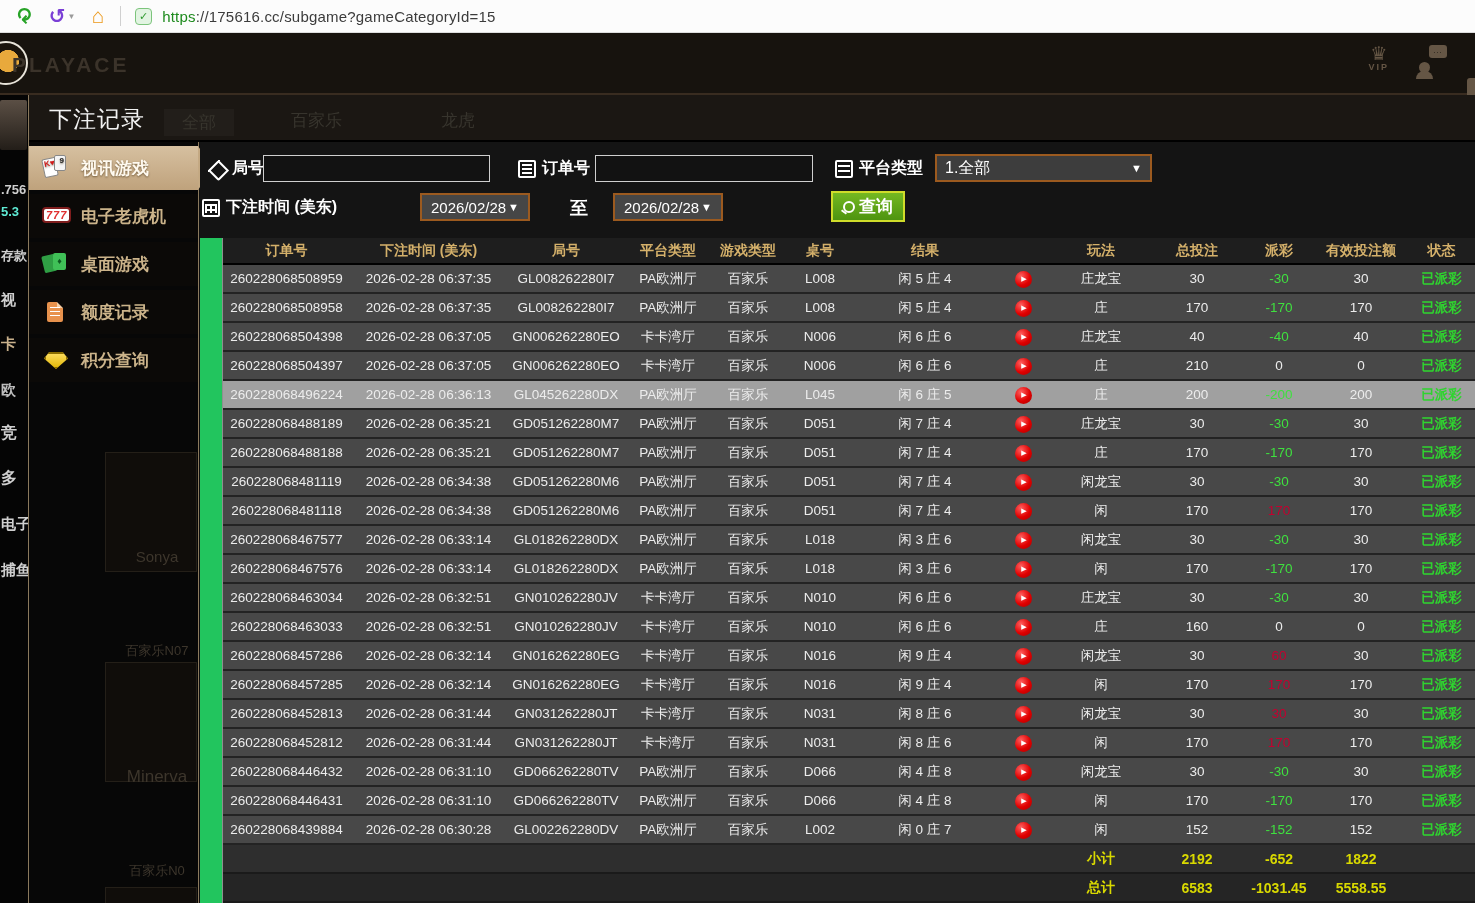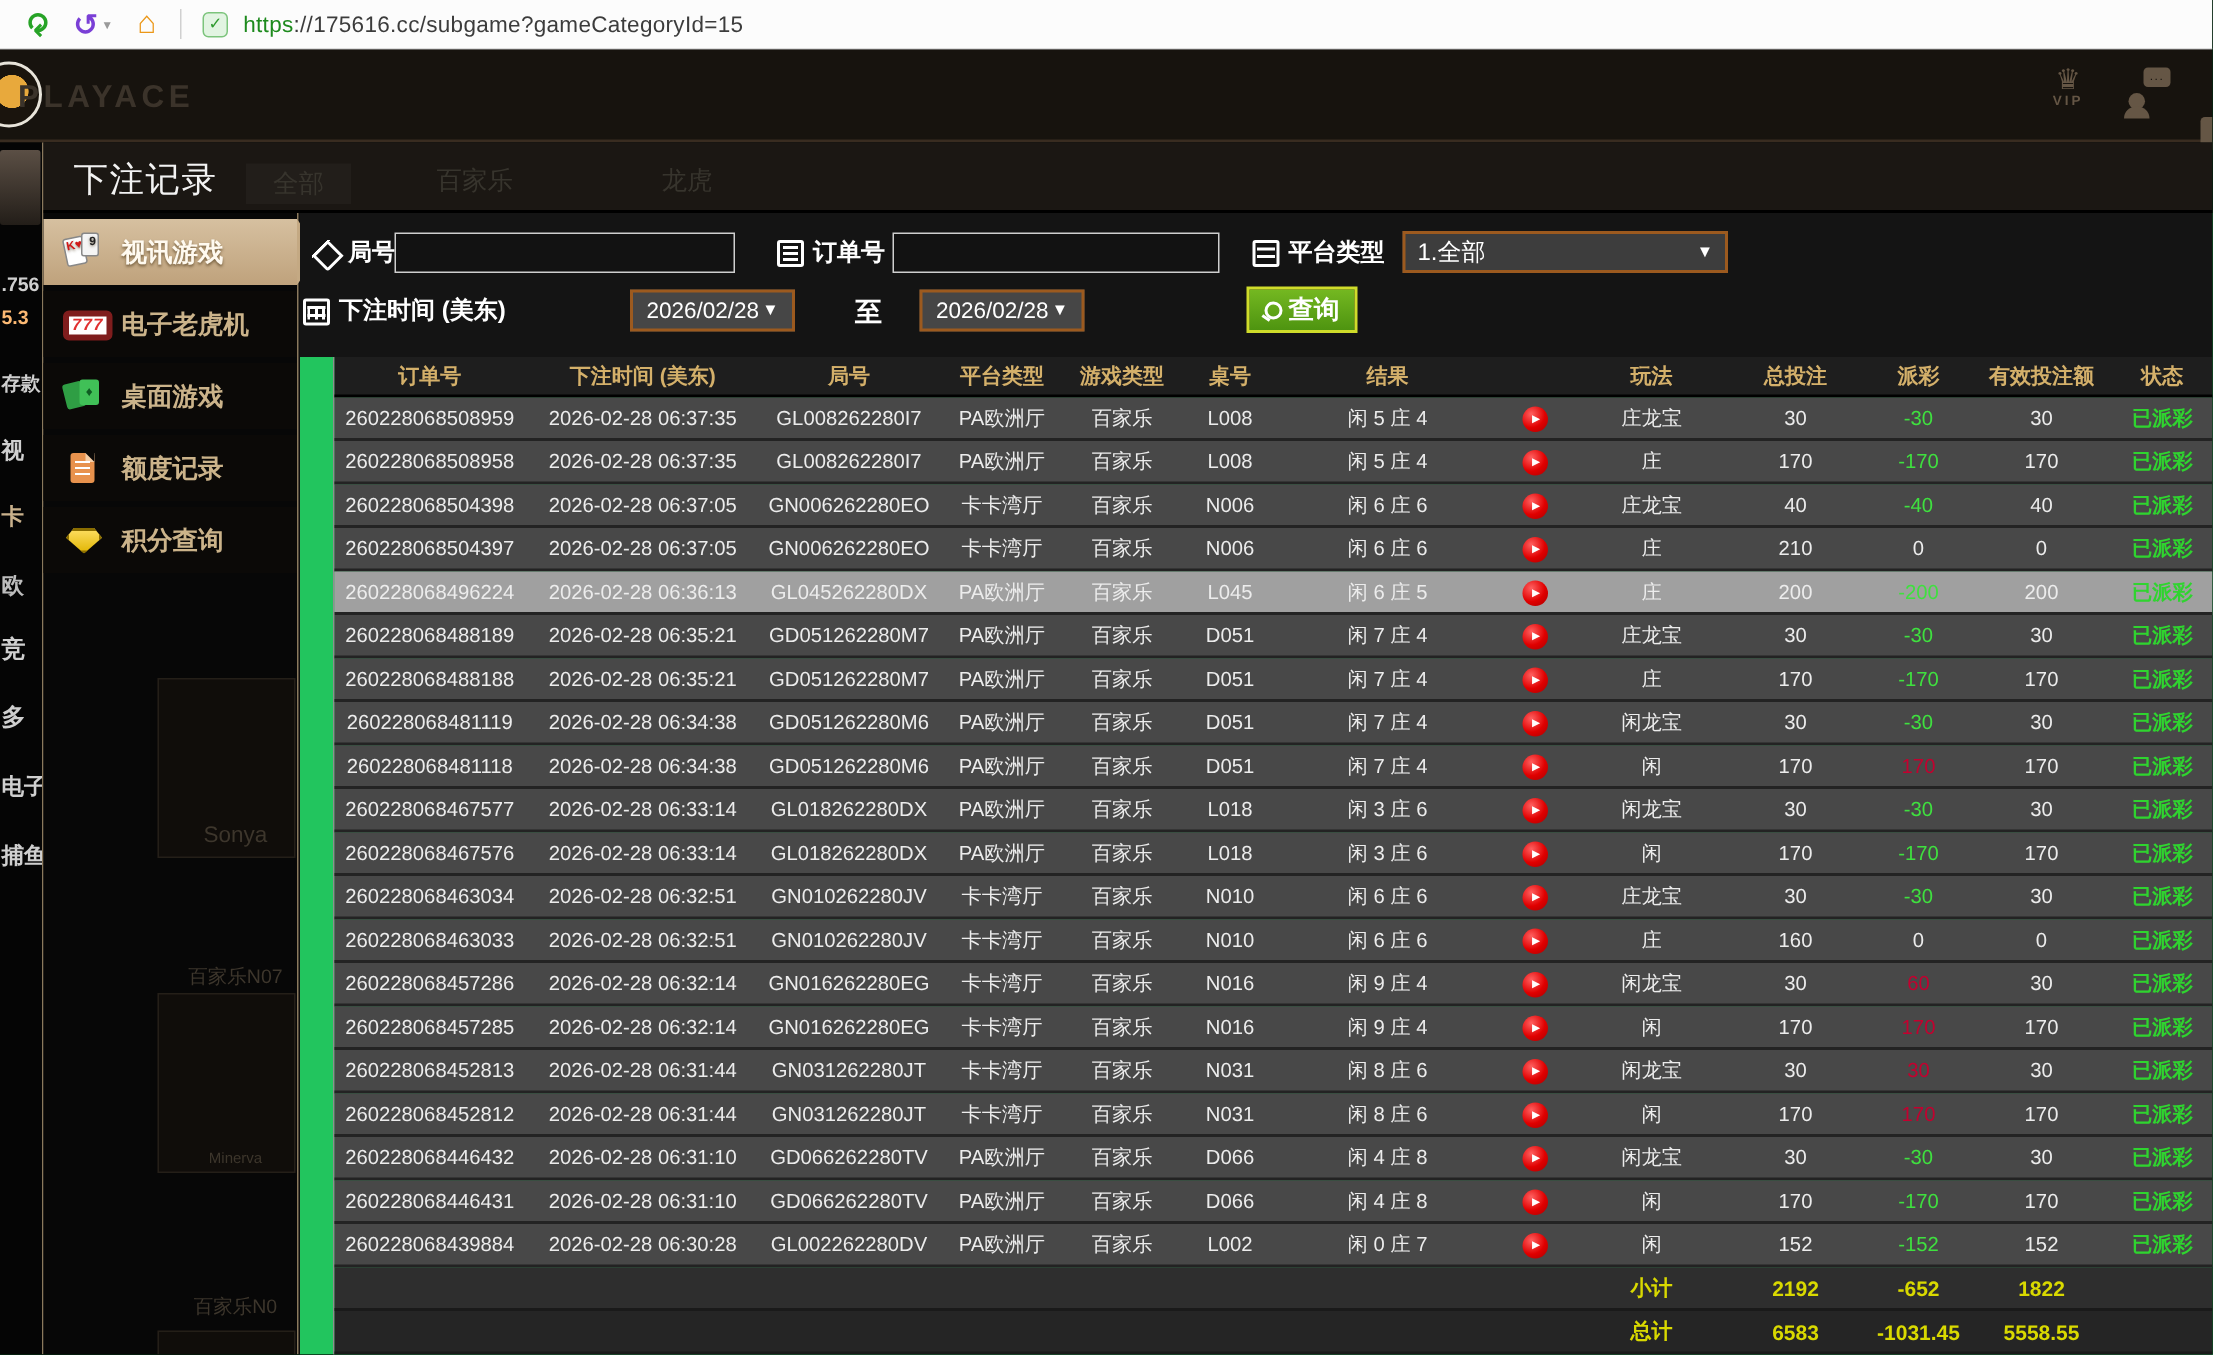--- a/index.html
+++ b/index.html
@@ -30,21 +30,21 @@
   .svc-head { position:absolute; left:2px; bottom:2px; width:11px; height:11px; border-radius:50%; background:#655645; }
   .svc-body { position:absolute; left:-1px; bottom:-4px; width:17px; height:8px; border-radius:8px 8px 0 0; background:#655645; }
   .svc-bubble { position:absolute; right:0; top:0; width:18px; height:13px; border-radius:3px; background:#655645; color:#17130e; font-size:8px; line-height:11px; text-align:center; letter-spacing:1px; }
   .edge-icon { position:absolute; right:-8px; top:45px; width:16px; height:22px; background:#655645; border-radius:3px; }
 
   
   .left-strip { position:absolute; left:0; top:95px; width:28px; height:808px; background:#050505; overflow:hidden;padding-left:28px; }
   .avatar-ghost { position:absolute; left:0; top:5px; width:27px; height:50px; background:linear-gradient(#6a5c50,#28221c); opacity:.85; border-radius:2px; }
   .left-frag { position:absolute; left:1px; font-size:13px; font-weight:bold; color:#cfcfcf; white-space:nowrap; }
   .left-frag:nth-child(2){ top:87px; }
-  .left-frag:nth-child(3){ top:109px; color:#fdba74; }
+  .left-frag:nth-child(3){ top:109px; color:#5eead4; }
   .left-frag:nth-child(4){ top:152px; }
   .left-frag:nth-child(5){ top:196px; font-size:15px; }
   .left-frag:nth-child(6){ top:240px; color:#c9b18c; font-size:15px; }
   .left-frag:nth-child(7){ top:286px; color:#bdbdbd; font-size:15px; }
   .left-frag:nth-child(8){ top:328px; font-size:16px; }
   .left-frag:nth-child(9){ top:373px; font-size:16px; }
   .left-frag:nth-child(10){ top:420px; font-size:15px; }
   .left-frag:nth-child(11){ top:466px; font-size:15px; }
 
   
@@ -57,31 +57,31 @@
   .ghost-tab:nth-child(3){ left:412px; }
 
   
   .sidebar { position:absolute; left:0; top:47px; width:170px; height:761px; background:#070707; border-right:1px solid #8a795d; }
   .menu-item { position:relative; width:169px; height:44px; margin-top:4px; background:#0b0907; display:flex; align-items:center; padding-left:12px; cursor:pointer; color:#cbb38a; font-size:17px; font-weight:bold; }
   .menu-item.active { background:linear-gradient(#d6c0a0,#bfa27c); color:#fffaf0; text-shadow:0 1px 2px rgba(60,40,10,.6); }
   .menu-item.active::after { content:""; position:absolute; right:-15px; top:50%; margin-top:-22px; border-top:22px solid transparent; border-bottom:22px solid transparent; border-left:15px solid #c4a983; }
   .mi-icon { width:32px; height:26px; position:relative; margin-right:8px; flex:none; }
   .card1 { position:absolute; left:2px; top:3px; width:14px; height:19px; background:#fff; border:1px solid #888; border-radius:2px; transform:rotate(-12deg); color:#d01818; font-size:8px; font-weight:bold; line-height:9px; padding-left:1px; }
   .card2 { position:absolute; left:13px; top:0; width:12px; height:16px; background:#f5f5f5; border:1px solid #888; border-radius:2px; color:#222; font-size:8px; font-weight:bold; line-height:9px; text-align:right; padding-right:1px; }
-  .slot777 { position:absolute; left:1px; top:4px; padding:0 2px; border:4px solid #7f1d1d; border-radius:4px; color:#e03030; font-size:11px; font-weight:bold; font-style:italic; letter-spacing:1px; background:#ffffff; }
+  .slot777 { position:absolute; left:1px; top:4px; padding:0 2px; border:2px solid #7f1d1d; border-radius:4px; color:#e03030; font-size:11px; font-weight:bold; font-style:italic; letter-spacing:1px; background:#ffffff; }
   .gcardA { position:absolute; left:2px; top:4px; width:13px; height:17px; background:#2f9e44; border-radius:2px; transform:rotate(-14deg); }
   .gcardB { position:absolute; left:12px; top:2px; width:13px; height:17px; background:#40c057; border-radius:2px; color:#0e5c22; font-size:9px; line-height:17px; text-align:center; }
   .gem { position:absolute; left:3px; top:5px; width:24px; height:17px; background:linear-gradient(#ffe066,#e0b400); clip-path:polygon(50% 100%, 0 38%, 22% 0, 78% 0, 100% 38%); box-shadow:inset 0 0 0 2px #8a6d00; }
   .doc { position:absolute; left:6px; top:3px; width:16px; height:20px; background:#e8924d; border-radius:2px; }
   .doc::after { content:""; position:absolute; left:3px; top:5px; width:10px; height:10px; background:repeating-linear-gradient(#fff 0 1.5px, transparent 1.5px 4px); }
   .doc::before { content:""; position:absolute; right:0; top:0; border-style:solid; border-width:0 6px 6px 0; border-color:#0b0907 #0b0907 #f7cfa6 #f7cfa6; }
   .sb-frag { position:absolute; left:76px; width:104px; font-size:13px; color:#3d362c; text-align:center; white-space:nowrap; overflow:hidden; }
   .sb-frag:nth-of-type(1){ top:406px; font-size:15px; }
   .sb-frag:nth-of-type(2){ top:500px; }
-  .sb-frag:nth-of-type(3){ top:625px; font-size:10px; }
+  .sb-frag:nth-of-type(3){ top:625px; font-size:17px; }
   .sb-frag:nth-of-type(4){ top:720px; }
   .sb-tilebox { position:absolute; left:76px; width:92px; height:120px; border:1px solid #241f18; background:#100d0a; }
   .sb-tilebox.t1 { top:310px; } .sb-tilebox.t2 { top:520px; } .sb-tilebox.t3 { top:745px; height:60px; }
 
   
   .content { position:absolute; left:171px; top:47px; width:1276px; height:799px; background:#22c55e; }
   .filters { position:relative; width:100%; height:96px; background:#141414; }
   .f-label { position:absolute; color:#fff; font-size:16px; font-weight:bold; display:flex; align-items:center; gap:6px; }
   .f-ico { display:inline-block; width:18px; height:18px; position:relative; }
   .ico-tag { background:linear-gradient(135deg, transparent 0 28%, #fff 28% 34%, transparent 34%); }

